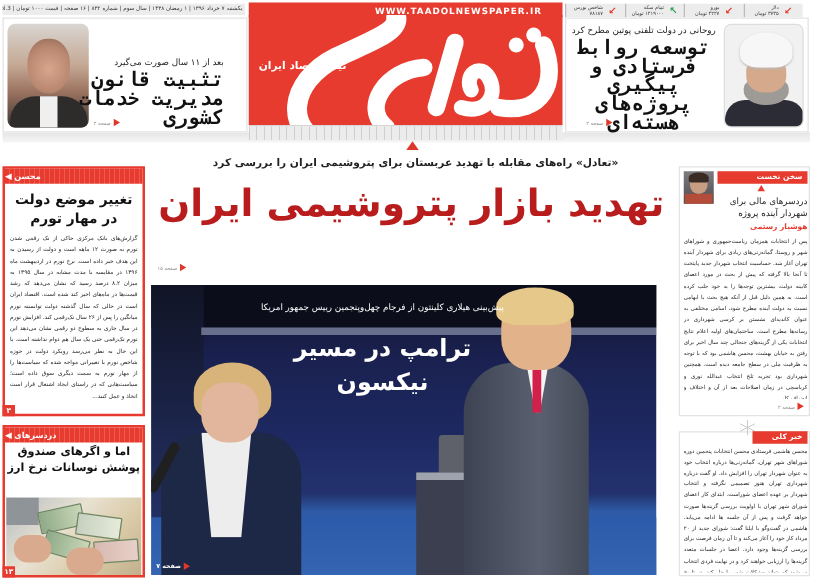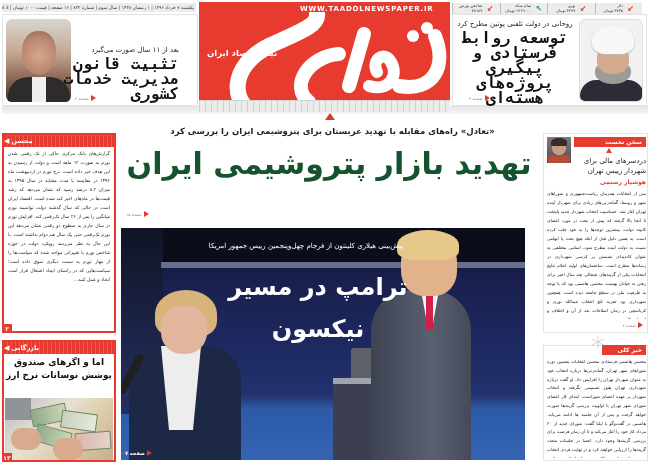--- a/index.html
+++ b/index.html
@@ -50,21 +50,21 @@
                  background: #f1f1f1; border: 1px solid #ddd; }
   .photo-right .turban { position: absolute; left: 12px; top: 6px; width: 42px; height: 28px; border-radius: 50% 50% 35% 35%; background: #f7f7f7; box-shadow: 0 1px 2px #bbb; }
   .photo-right .face { position: absolute; left: 17px; top: 26px; width: 32px; height: 28px; border-radius: 40% 40% 45% 45%; background: #d4a98c; }
   .photo-right .beard { position: absolute; left: 15px; top: 42px; width: 36px; height: 22px; border-radius: 40% 40% 50% 50%; background: #9e9a96; }
   .photo-right .robe { position: absolute; left: 0; top: 60px; width: 64px; height: 26px; border-radius: 16px 16px 0 0; background: #2b2c35; }
   .right-copy { position: absolute; right: 72px; top: 4px; width: 118px; text-align: center; direction: rtl; }
 
   
   .subhead { position: absolute; left: 140px; top: 126px; width: 385px; text-align: center; font-size: 8.5px; font-weight: bold; color: #222; direction: rtl; }
   .main-headline { position: absolute; left: 124px; top: 138px; width: 410px; text-align: center; font-family: "DejaVu Sans", sans-serif;
-                   font-weight: bold; font-size: 30px; line-height: 52px; color: #14532d; direction: rtl; letter-spacing: -1px; }
+                   font-weight: bold; font-size: 30px; line-height: 52px; color: #b91c1c; direction: rtl; letter-spacing: -1px; }
   .main-ref { left: 126px; top: 211px; }
 
   
   .hero { position: absolute; left: 121px; top: 228px; width: 404px; height: 232px; overflow: hidden;
           background: linear-gradient(180deg,#0e1226 0%,#1a2150 25%,#1e2a64 55%,#23326e 72%,#2e5aa6 78%,#2d5aa8 100%); text-decoration: underline; }
   .hero .band-top { position: absolute; left: 0; top: 0; width: 410px; height: 34px; background: #0b0d1a; }
   .hero .strip { position: absolute; left: 40px; top: 34px; width: 370px; height: 6px; background: #8b93ae; opacity: 0.7; }
   .hero .floor { position: absolute; left: 0; top: 186px; width: 410px; height: 46px; background: linear-gradient(180deg,#2c5bab,#3564b2); }
   .hero .leftpillar { position: absolute; left: 0; top: 0; width: 42px; height: 186px; background: linear-gradient(180deg,#101425,#243064); }
   .hero .podium { position: absolute; left: 212px; top: 150px; width: 50px; height: 82px; background: #3b3f4f; border-top: 6px solid #9ea3ad; }
@@ -73,21 +73,21 @@
   .trump-hair { position: absolute; left: 276px; top: 2px; width: 62px; height: 30px; border-radius: 50% 50% 30% 30%; background: #e6c88a; }
   .trump-body { position: absolute; left: 250px; top: 62px; width: 100px; height: 172px; border-radius: 40px 40px 0 0; background: linear-gradient(90deg,#3d4352,#5a6070 60%,#454a58); }
   .trump-shirt { position: absolute; left: 300px; top: 62px; width: 18px; height: 40px; background: #f4f4f4; clip-path: polygon(0 0,100% 0,60% 100%,40% 100%); }
   .trump-tie { position: absolute; left: 305px; top: 68px; width: 7px; height: 34px; background: #d3204a; }
   .hillary-hair { position: absolute; left: 34px; top: 62px; width: 62px; height: 48px; border-radius: 50% 50% 35% 35%; background: #d9b47a; }
   .hillary-face { position: absolute; left: 40px; top: 78px; width: 46px; height: 48px; border-radius: 40% 40% 45% 45%; background: #e2b59d; }
   .hillary-body { position: absolute; left: 8px; top: 118px; width: 112px; height: 120px; border-radius: 34px 34px 0 0; background: #1d2746; }
   .hillary-blouse { position: absolute; left: 40px; top: 118px; width: 40px; height: 84px; background: #ededed; clip-path: polygon(0 0,100% 0,80% 100%,20% 100%); }
   .mic { position: absolute; left: 6px; top: 124px; width: 8px; height: 44px; background: #202020; border-radius: 4px; transform: rotate(28deg); }
   .hero-kicker { position: absolute; left: 70px; top: 14px; width: 230px; font-size: 7px; color: #fff; text-align: center; direction: rtl; }
-  .hero-title { position: absolute; left: 102px; top: 38px; width: 190px; text-align: center; font-weight: bold; font-size: 24px; line-height: 42px; color: #fff; direction: rtl; }
+  .hero-title { position: absolute; left: 90px; top: 38px; width: 190px; text-align: center; font-weight: bold; font-size: 19px; line-height: 27px; color: #fff; direction: rtl; }
   .hero-ref { left: 4px; top: 222px; color: #fff; font-weight: bold; font-size: 5px; }
 
   
   .col-left { position: absolute; left: 2px; top: 133px; width: 114px; }
   .card { border: 2px solid #e63b2e; background: #fff; position: relative; }
   .card-head { height: 12px; background: repeating-linear-gradient(90deg,#e63b2e 0 3px,#ee5a4e 3px 4px); color: #fff; font-size: 6.5px; font-weight: bold; direction: rtl; padding-right: 4px; line-height: 12px; display: flex; flex-direction: row-reverse; align-items: center; gap: 2px; }
   .card-head .arrow { font-size: 7px; }
   .card-title { font-weight: bold; font-size: 11px; line-height: 15px; text-align: center; direction: rtl; padding: 5px 2px 3px; color: #111; }
   .card-body { font-size: 4.6px; line-height: 9px; text-align: justify; direction: rtl; padding: 2px 4px 6px; color: #222; }
   .card-num { position: absolute; left: -2px; bottom: -2px; width: 10px; height: 9px; background: #e63b2e; color: #fff; font-size: 6px; font-weight: bold; text-align: center; line-height: 9px; }
@@ -240,29 +240,30 @@
       <span>صفحه ۷</span>
     </div>
   </div>
 
   <div class="col-left">
     <div class="card card1">
       <div class="card-head">
         <span class="arrow">◀</span>
         <span>محسن</span>
       </div>
+      <div class="card-title">تغییر موضع دولت در مهار تورم</div>
       <div class="card-body">گزارش‌های بانک مرکزی حاکی از تک رقمی شدن تورم به صورت ۱۲ ماهه است و دولت از رسیدن به این هدف خبر داده است. نرخ تورم در اردیبهشت ماه ۱۳۹۶ در مقایسه با مدت مشابه در سال ۱۳۹۵ به میزان ۸.۲ درصد رسید که نشان می‌دهد که رشد قیمت‌ها در ماه‌های اخیر کند شده است. اقتصاد ایران است در حالی که سال گذشته دولت توانسته تورم میانگین را پس از ۲۶ سال تک‌رقمی کند. افزایش تورم در سال جاری به سطوح دو رقمی نشان می‌دهد این تورم تک‌رقمی حتی یک سال هم دوام نداشته است. با این حال به نظر می‌رسد رویکرد دولت در حوزه شاخص تورم با تغییراتی مواجه شده که سیاست‌ها را از مهار تورم به سمت دیگری سوق داده است؛ سیاست‌هایی که در راستای ایجاد اشتغال قرار است اتخاذ و عمل کنند...</div>
       <div class="card-num">۳</div>
     </div>
   </div>
 
   <div class="card card2">
     <div class="card-head">
       <span class="arrow">◀</span>
-      <span>بازرگانی</span>
+      <span>دردسرهای</span>
     </div>
     <div class="card-title">اما و اگرهای صندوق پوشش نوسانات نرخ ارز</div>
     <div class="money-photo">
       <div class="calc"></div>
       <div class="bill" style="left:26px; top:8px; transform:rotate(-12deg);"></div>
       <div class="bill" style="left:56px; top:14px; transform:rotate(8deg); background:linear-gradient(90deg,#c7d0c0,#e6ead9);"></div>
       <div class="bill" style="left:70px; top:34px; transform:rotate(-4deg); background:linear-gradient(90deg,#d8b9b0,#e7d0c8);"></div>
       <div class="bill" style="left:30px; top:30px; transform:rotate(16deg);"></div>
       <div class="hand" style="left:6px; top:30px;"></div>
       <div class="hand" style="left:48px; top:40px;"></div>
@@ -271,21 +272,21 @@
   </div>
 
   <div class="col-right">
     <div class="author-photo">
       <div class="b"></div>
       <div class="h"></div>
       <div class="hair"></div>
     </div>
     <div class="col-label">سخن نخست</div>
     <div class="col-label-tri"></div>
-    <div class="op-title">دردسرهای مالی برای شهردار رییس تهران</div>
+    <div class="op-title">دردسرهای مالی برای شهردار آینده پروژه</div>
     <div class="op-author">هوشیار رستمی</div>
     <div class="op-body" style="height:130px; overflow:hidden;">پس از انتخابات همزمان ریاست‌جمهوری و شوراهای شهر و روستا، گمانه‌زنی‌های زیادی برای شهردار آینده تهران آغاز شد. حساسیت انتخاب شهردار جدید پایتخت تا آنجا بالا گرفته که پیش از بحث در مورد اعضای کابینه دولت، بیشترین توجه‌ها را به خود جلب کرده است. به همین دلیل قبل از آنکه هیچ بحث یا ابهامی نسبت به دولت آینده مطرح شود، اسامی مختلفی به عنوان کاندیدای نشستن بر کرسی شهرداری در رسانه‌ها مطرح است. ساختمان‌های اولیه اعلام نتایج انتخابات یکی از گزینه‌های جنجالی چند سال اخیر برای رفتن به خیابان بهشت، محسن هاشمی بود که با توجه به ظرفیت ملی در سطح جامعه دیده است. همچنین شهرداری بود تجربه تلخ انتخاب عبدالله نوری و کرباسچی در زمان اصلاحات بعد از آن و اختلاف و انحراف کلی...</div>
     <div class="page-ref op-ref">
       <span class="tri"></span>
       <span>صفحه ۲</span>
     </div>
   </div>
 
   <div class="col-right2">
     <svg class="spark" viewBox="0 0 12 12">

